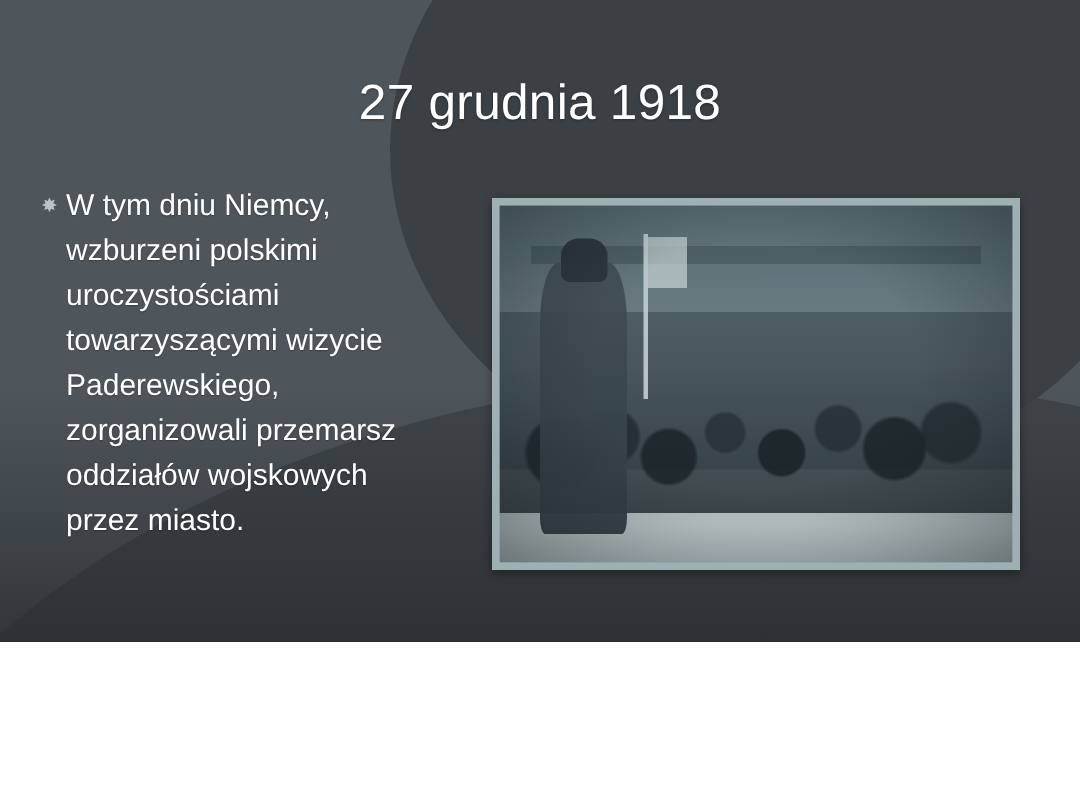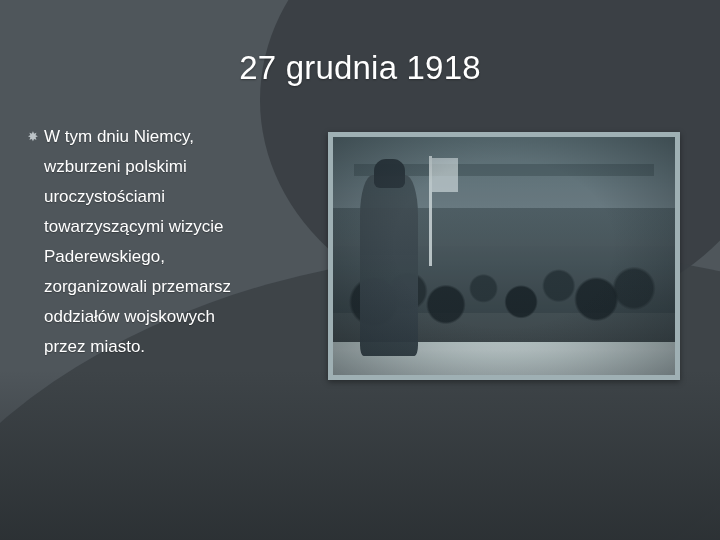--- a/index.html
+++ b/index.html
@@ -8,21 +8,21 @@
   }
   body {
     width: 720px;
     height: 540px;
     overflow: hidden;
     font-family: "Liberation Sans", sans-serif;
   }
   .slide {
     position: relative;
     width: 720px;
-    height: 540px;
+    height: 428px;
     background: #701a75;
     overflow: hidden;
   }
   
   .bg-base {
     position: absolute;
     inset: 0;
     background: linear-gradient(135deg, #5b6166 0%, #4c5256 40%, #3f4549 100%);
   }
   .bg-sweep-1 {
@@ -95,21 +95,21 @@
     width: 22px;
     flex: 0 0 22px;
     color: #cfd6da;
     font-size: 13px;
     line-height: 30px;
     text-align: center;
     opacity: 0.85;
   }
   .body-text {
     color: #ffffff;
-    font-size: 17px;
+    font-size: 20px;
     line-height: 30px;
     white-space: pre-line;
     text-shadow: 0 1px 1px rgba(0,0,0,0.3);
   }
   .photo-frame {
     position: absolute;
     left: 328px;
     top: 132px;
     width: 352px;
     height: 248px;

